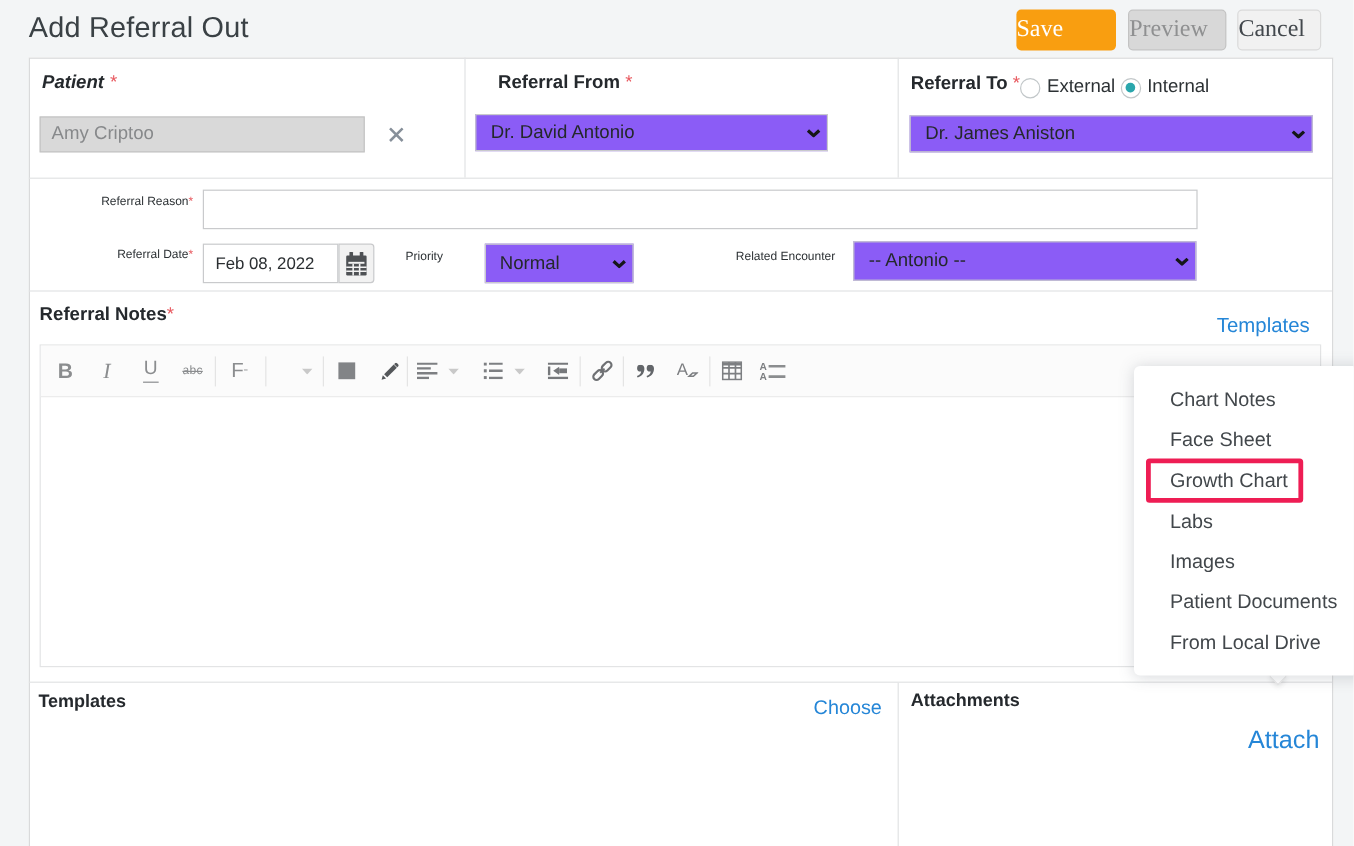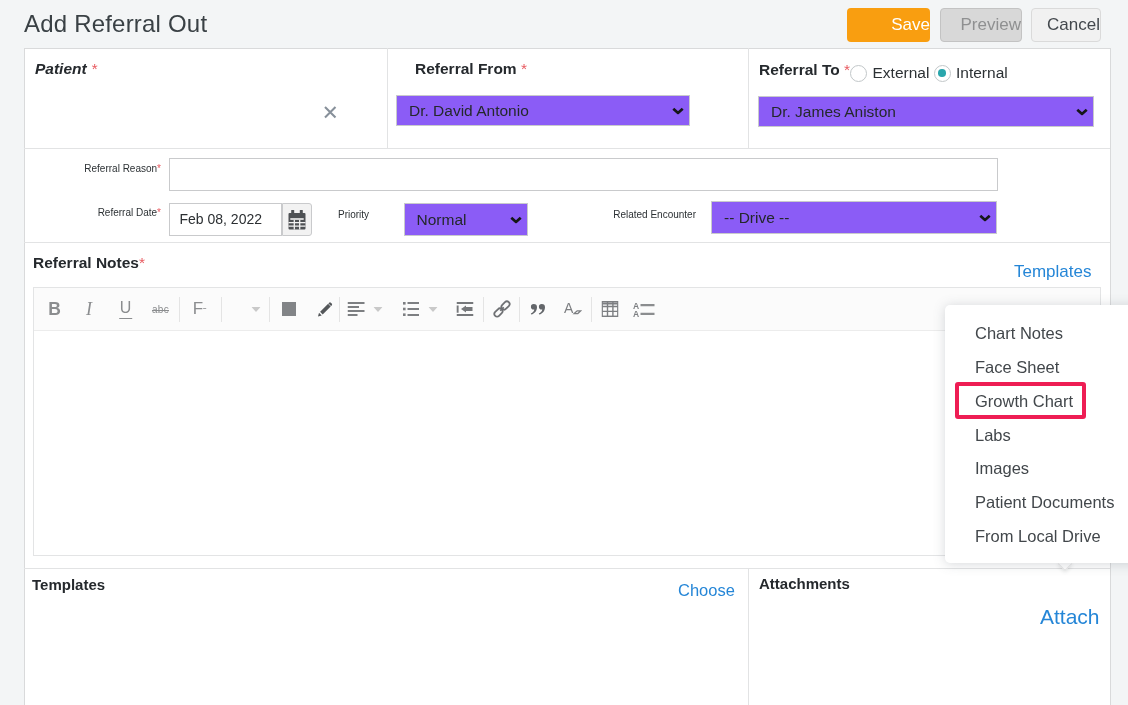--- a/index.html
+++ b/index.html
@@ -1,20 +1,20 @@
 <!DOCTYPE html>
 <html><head>
 <meta charset="utf-8">
 <style>
 * { margin:0; padding:0; box-sizing:border-box; }
 html,body { width:1128px; height:705px; overflow:hidden; }
 body { background:#f3f5f6; font-family:"Liberation Sans", sans-serif; position:relative; }
 .abs { position:absolute; }
 .title { left:24px; top:10px; font-size:24px; font-weight:400; color:#3a4145; letter-spacing:.2px; }
-.btn { border-radius:4px; font-size:17px; text-align:right; }
+.btn { border-radius:4px; font-size:20px; text-align:left;font-family:Liberation Serif, serif; }
 .btn-save { left:847px; top:8px; width:83px; height:33.5px; background:#f99e10; color:#fff; line-height:33px; }
 .btn-preview { left:940px; top:8px; width:82px; height:33.5px; background:#d8d8d8; color:#8f9091; border:1px solid #c3c3c3; line-height:31px; }
 .btn-cancel { left:1031px; top:8px; width:70px; height:33.5px; background:#f1f1f1; color:#43484d; border:1px solid #dadada; line-height:31px; }
 .form { left:24px; top:48px; width:1087px; height:672px; background:#fff; outline:1px solid #d9dadb; outline-offset:-1px; }
 .hline { position:absolute; left:0; width:1086px; height:1px; background:#e2e3e4; }
 .vline { position:absolute; width:1px; background:#e2e3e4; }
 .lbl { position:absolute; font-weight:700; font-size:15.5px; color:#25292d; }
 .lbl .req, .req { color:#e8595f; font-weight:400; }
 .rlbl { position:absolute; font-size:10px; color:#2c3134; text-align:right; }
 .inp { position:absolute; background:#fff; border:1px solid #c9cacc; font-size:15.5px; color:#333; }
@@ -46,20 +46,21 @@
 <div class="abs form">
 
   <div class="hline" style="top:100px;"></div>
   <div class="hline" style="top:194px;"></div>
   <div class="hline" style="top:520px;"></div>
   <div class="vline" style="left:363px; top:0; height:100px;"></div>
   <div class="vline" style="left:724px; top:0; height:100px;"></div>
   <div class="vline" style="left:724px; top:521px; height:151px;"></div>
 
   <div class="lbl" style="left:11px; top:11.5px;font-style:italic;">Patient <span class="req">*</span></div>
+  <div class="inp" style="left:9px; top:49px; width:271px; height:30px; background:#d9d9d9; border-color:#c3c3c3; color:#87898b; line-height:28px; padding-left:9px;">Amy Criptoo</div>
   <svg class="abs" style="left:299.5px; top:57.5px;" width="13" height="13" viewBox="0 0 13 13">
       <path d="M1 1 L11.5 11.5 M11.5 1 L1 11.5" stroke="#87909a" stroke-width="2.1" stroke-linecap="butt"></path>
     </svg>
 
   <div class="lbl" style="left:372px; top:11.5px;margin-left:19px;">Referral From <span class="req">*</span></div>
   <div class="sel" style="left:372px; top:47px; width:294px; height:31px;">
       <span class="tx">Dr. David Antonio</span>
       <svg class="car" width="12" height="7" viewBox="0 0 12 7">
         <path d="M1.3 1.2 L6 5.5 L10.7 1.2" stroke="#151618" stroke-width="2.7" fill="none" stroke-linecap="butt" stroke-linejoin="miter"></path>
       </svg>
@@ -99,21 +100,21 @@
   </div>
   <div class="rlbl" style="left:314px; top:160.5px; width:80px; text-align:left;">Priority</div>
   <div class="sel" style="left:379.5px; top:155px; width:124.5px; height:33px;">
       <span class="tx">Normal</span>
       <svg class="car" width="12" height="7" viewBox="0 0 12 7">
         <path d="M1.3 1.2 L6 5.5 L10.7 1.2" stroke="#151618" stroke-width="2.7" fill="none" stroke-linecap="butt" stroke-linejoin="miter"></path>
       </svg>
     </div>
   <div class="rlbl" style="left:520px; top:160.5px; width:152px; white-space:nowrap;">Related Encounter</div>
   <div class="sel" style="left:687px; top:153px; width:286px; height:33px;">
-      <span class="tx">-- Drive --</span>
+      <span class="tx">-- Antonio --</span>
       <svg class="car" width="12" height="7" viewBox="0 0 12 7">
         <path d="M1.3 1.2 L6 5.5 L10.7 1.2" stroke="#151618" stroke-width="2.7" fill="none" stroke-linecap="butt" stroke-linejoin="miter"></path>
       </svg>
     </div>
 
   <div class="lbl" style="left:9px; top:205.5px;">Referral Notes<span class="req">*</span></div>
   <div class="link" style="left:990px; top:213.5px; font-size:17px;">Templates</div>
 
   <div class="abs edit" style="position:absolute;">
     <div class="tbar" id="tbar">

